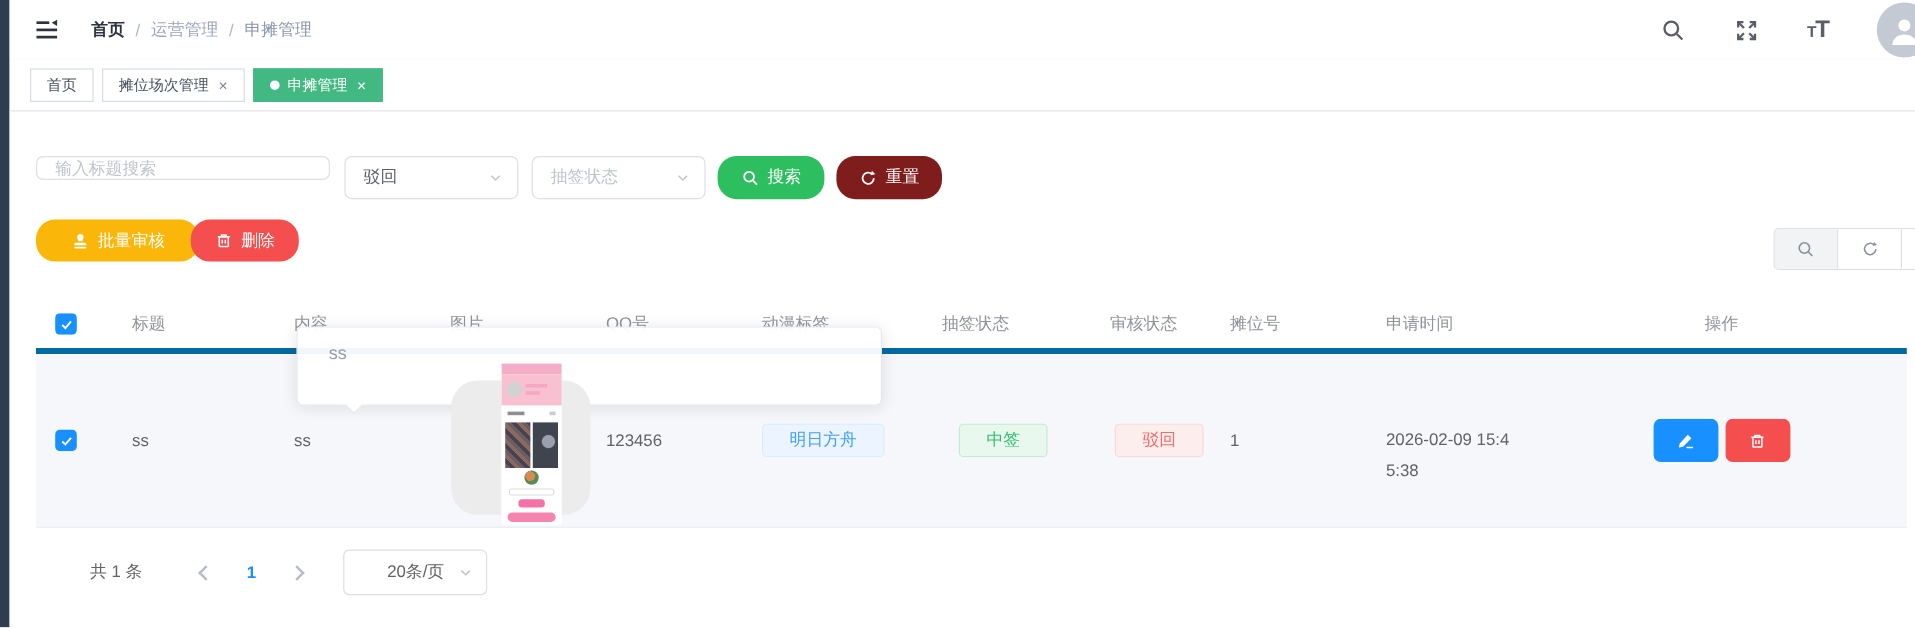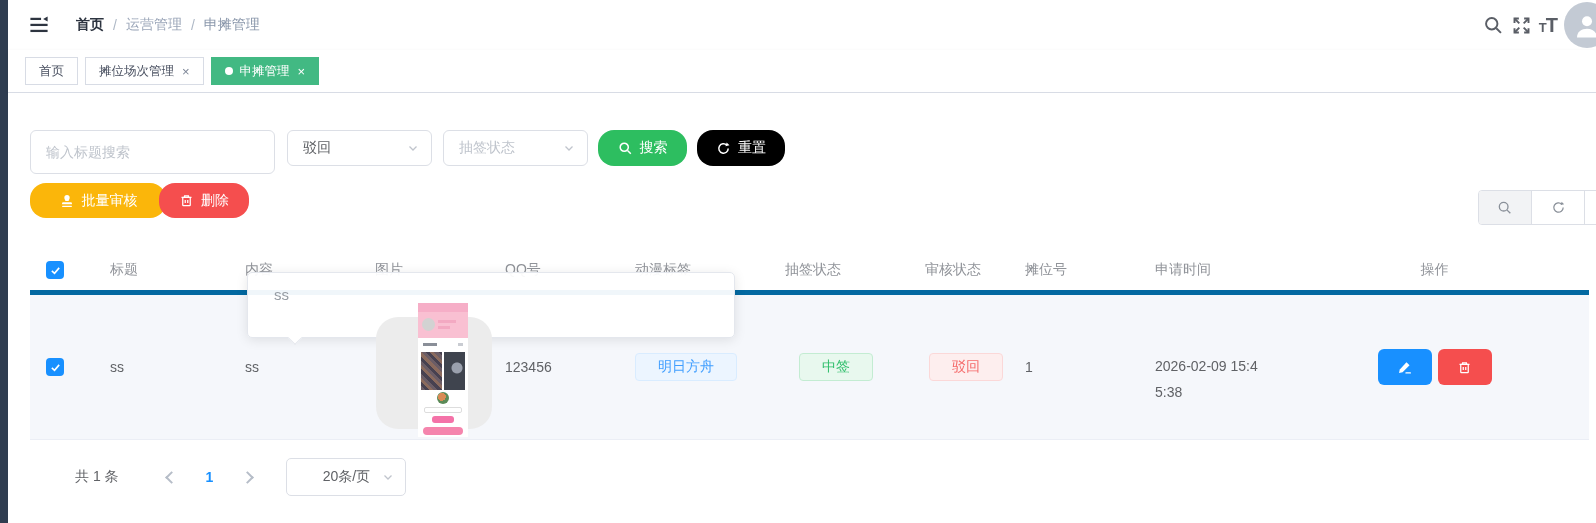--- a/index.html
+++ b/index.html
@@ -10,21 +10,21 @@
 
   
   .navbar { position:absolute; left:8px; top:0; right:0; height:50px; background:#fff;
             display:flex; align-items:center; }
   .hamburger { margin-left:20px; display:flex; align-items:center; cursor:pointer; }
   .breadcrumb { margin-left:26px; display:flex; align-items:center; gap:9px; font-size:14px; }
   .bc-dark { color:#2d3440; font-weight:700; }
   .bc-sep { color:#aeb8c6; }
   .bc-light { color:#9aa5b8; }
   .bc-current { color:#8a97ab; }
-  .nav-right { margin-left:auto; display:flex; align-items:center; gap:7px; padding-right:0; }
+  .nav-right { margin-left:auto; display:flex; align-items:center; gap:40px; padding-right:0; }
   .nav-icon { display:flex; align-items:center; cursor:pointer; }
   .tt-icon { color:#5a5e66; font-weight:700; letter-spacing:-1px; cursor:pointer; }
   .tt-icon .t-small { font-size:13px; }
   .tt-icon .t-large { font-size:20px; }
   .avatar { width:46px; height:46px; border-radius:50%; background:#c3cad4; margin-right:-14px;
             display:flex; align-items:center; justify-content:center; overflow:hidden; cursor:pointer; }
 
   
   .tags-bar { position:absolute; left:8px; top:50px; right:0; height:43px; background:#fff;
               border-bottom:1px solid #d8dce5; box-shadow:0 1px 3px 0 rgba(0,0,0,.08);
@@ -32,35 +32,35 @@
   .tag-tab { height:28px; display:inline-flex; align-items:center; padding:0 13px; border:1px solid #d8dce5;
              background:#fff; color:#495060; font-size:12.5px; cursor:pointer; white-space:nowrap; }
   .tag-tab .close { margin-left:8px; font-size:13px; color:#7d8697; line-height:1; }
   .tag-tab.active { background:#42b983; border-color:#42b983; color:#fff; }
   .tag-tab.active .close { color:#fff; }
   .tab-dot { width:8px; height:8px; border-radius:50%; background:#fff; margin-right:7px; }
 
   
   .content { position:absolute; left:8px; top:93px; right:0; bottom:0; background:#fff; }
 
-  .search-input { position:absolute; left:22px; top:37px; width:245px; height:44px;
+  .search-input { position:absolute; left:22px; top:37px; width:245px; height:20px;
                   border:1px solid #dcdfe6; border-radius:6px; padding:0 15px; font-size:14px;
                   color:#606266; outline:none; font-family:inherit; }
   .search-input::placeholder { color:#bfc4cc; }
   .select { position:absolute; top:37px; height:36px; border:1px solid #dcdfe6; border-radius:6px;
             background:#fff; display:flex; align-items:center; padding:0 12px 0 15px; cursor:pointer; }
   .select .sel-value { flex:1; color:#606266; }
   .select .sel-placeholder { flex:1; color:#bfc4cc; }
   .select-audit { left:279px; width:145px; }
   .select-lottery { left:435px; width:145px; }
 
   .btn { border:none; border-radius:16px; color:#fff; font-size:14px; font-family:inherit;
          display:inline-flex; align-items:center; justify-content:center; gap:7px; cursor:pointer; }
   .btn-search { position:absolute; left:590px; top:37px; width:89px; height:36px; background:#2dbe60; }
-  .btn-reset  { position:absolute; left:689px; top:37px; width:88px; height:36px; background:#000000; }
+  .btn-reset  { position:absolute; left:689px; top:37px; width:88px; height:36px; background:#7f1d1d; }
   .btn-batch  { position:absolute; left:22px;  top:90px; width:136px; height:35px; background:#fbb60a; }
   .btn-del    { position:absolute; left:151px; top:90px; width:90px;  height:35px; background:#f54e4e; }
 
   .tbl-toolbar { position:absolute; left:1470px; top:97px; height:35px; display:flex;
                  border:1px solid #dcdfe6; border-radius:4px 0 0 4px; overflow:hidden; }
   .tbl-tool-btn { width:53px; height:100%; display:flex; align-items:center; justify-content:center;
                   background:#fff; border-right:1px solid #dcdfe6; cursor:pointer; }
   .tbl-tool-btn.active { background:#f2f3f5; }
   .tbl-tool-btn.cut { width:45px; border-right:none; }
 

